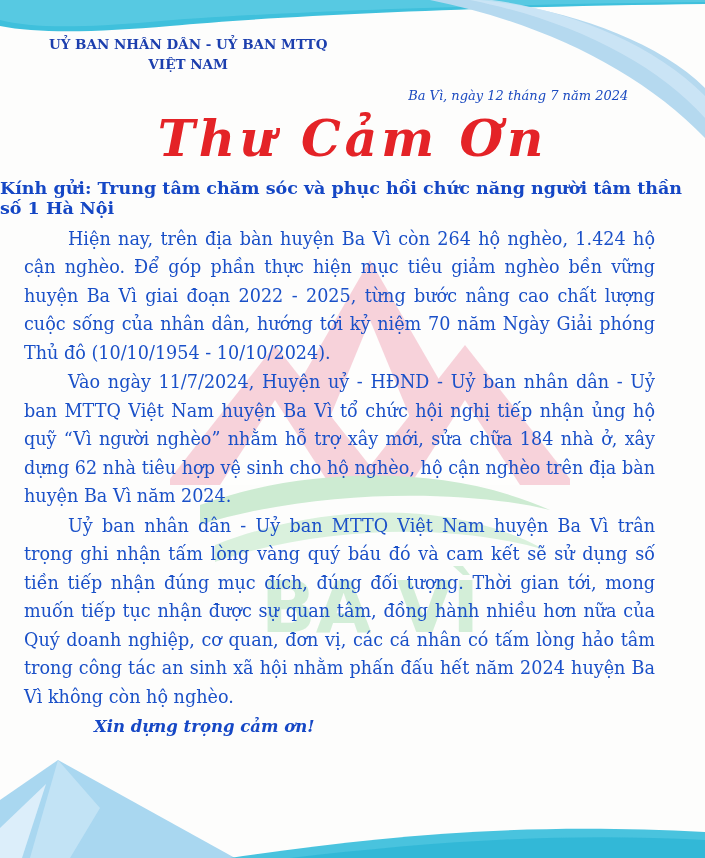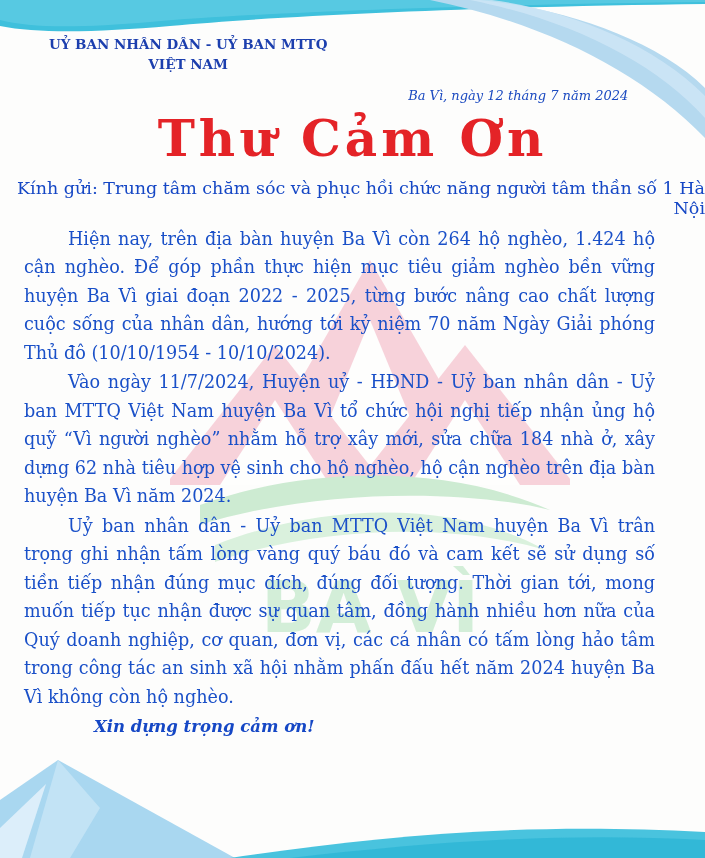--- a/index.html
+++ b/index.html
@@ -11,22 +11,22 @@
   .content { position:relative; z-index:2; }
 
   .header { display:flex; padding:34px 28px 0 38px; text-align:center; color:#1c3fae; }
   .hdr-left { width:47%; font-weight:bold; font-size:13.5px; line-height:1.5; }
   .hdr-right { width:53%; font-weight:bold; }
   .hdr-right .l1 { font-size:14.5px; }
   .hdr-right .l2 { font-size:15.5px; margin-top:2px; }
   .hdr-left .l2 { font-size:15.5px; margin-top:2px; }
   .underlined { display:inline-block; border-bottom:1.5px solid #1c3fae; padding:0 14px 3px 14px; }
   .dateline { width:53%; margin-left:auto; text-align:center; font-style:italic; font-size:13px; color:#1a49c0; margin-top:13px; }
-  .title { text-align:center; margin-top:6px; font-size:50px; font-weight:bold; color:#e42327; letter-spacing:4px; font-family:"DejaVu Serif",serif; }
-  .salutation { text-align:right; margin-top:10px; font-size:17.5px; font-weight:normal; color:#1547c5; }
+  .title { text-align:center; margin-top:6px; font-size:50px; font-style:italic; font-weight:bold; color:#e42327; letter-spacing:4px; font-family:"DejaVu Serif",serif; }
+  .salutation { text-align:left; margin-top:10px; font-size:17.5px; font-weight:bold; color:#1547c5; }
   .body-text { margin:7px 50px 0 24px; }
   .body-text p { font-size:17.6px; line-height:28.5px; color:#1a50c8; text-align:justify; text-indent:44px; margin-bottom:1px; }
   .closing { margin:6px 0 0 94px; font-size:16.5px; font-style:italic; font-weight:bold; color:#1547c5; }
 </style>
 </head>
 <body>
 
 <div class="page">
 
   <svg class="deco" style="left:0;top:0;width:705px;height:150px;" viewBox="0 0 705 150">

